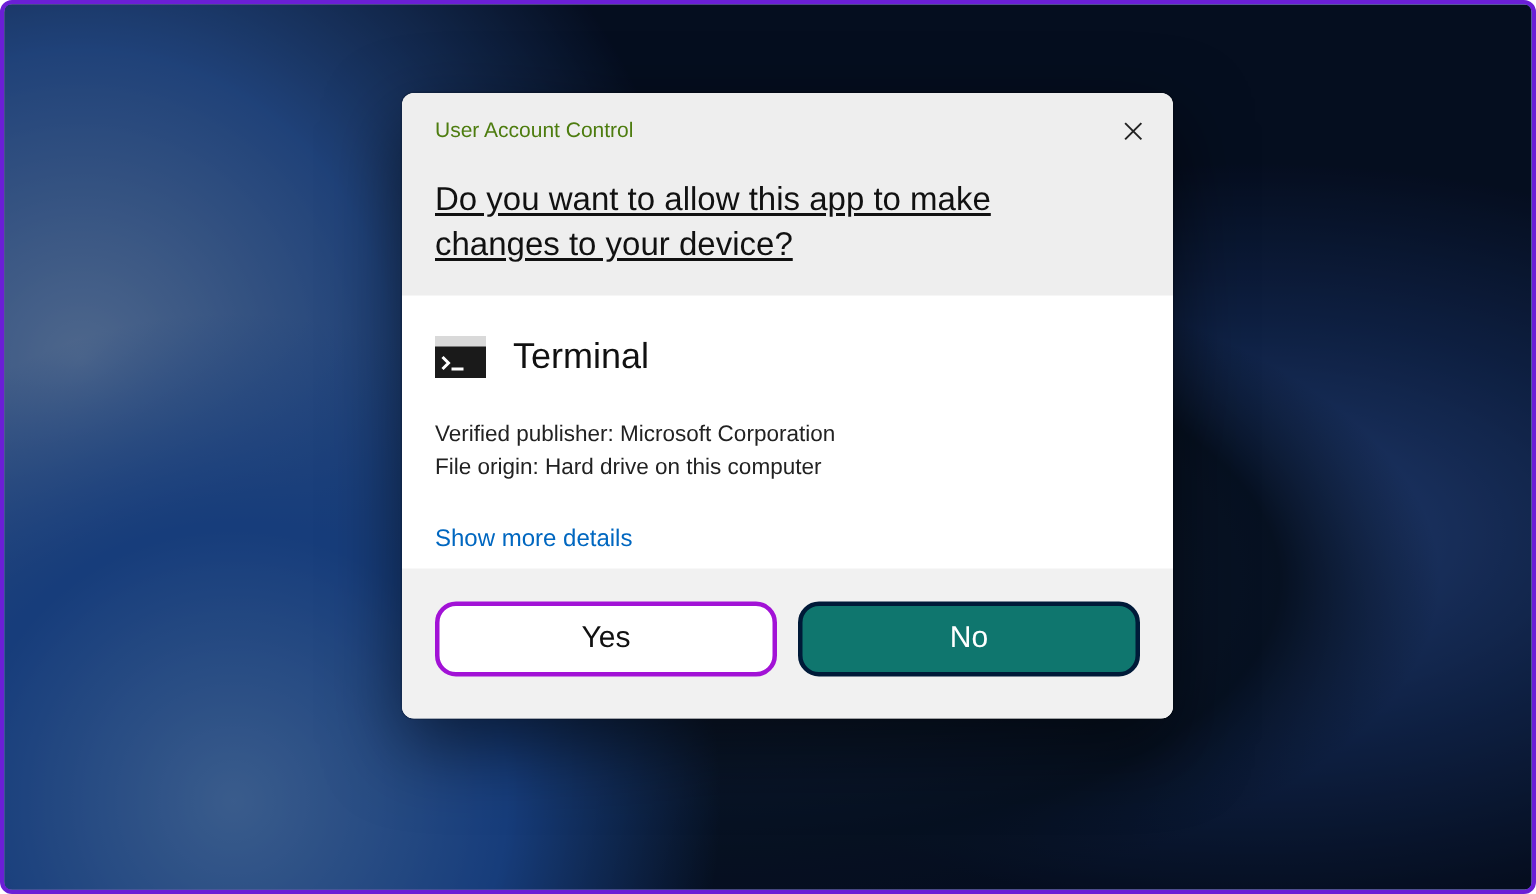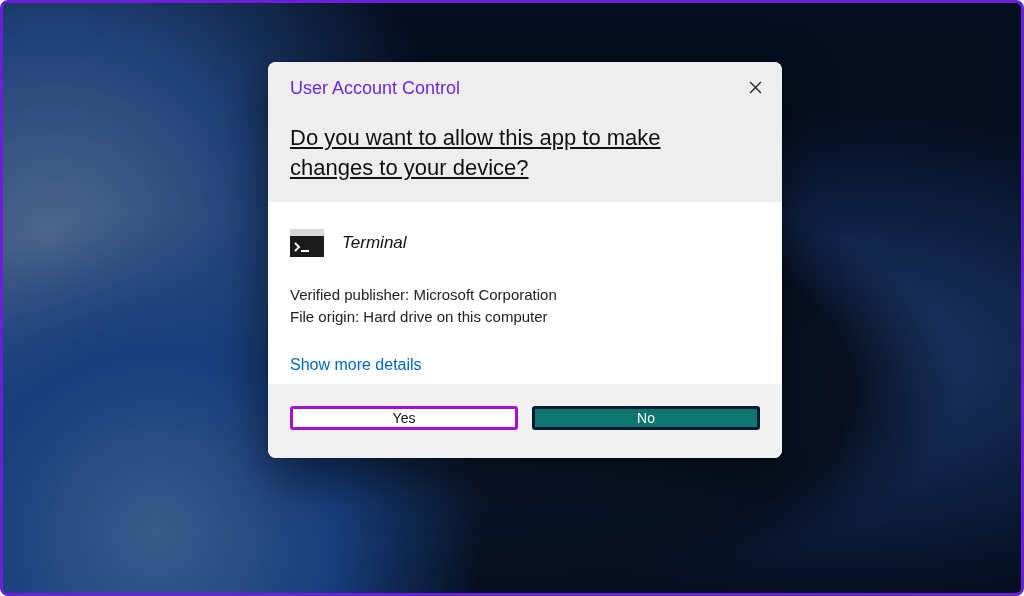--- a/index.html
+++ b/index.html
@@ -32,22 +32,22 @@
       border-radius: 8px;
       box-shadow: 0 18px 50px rgba(0,0,0,0.55), 0 0 0 1px rgba(0,0,0,0.15);
       overflow: hidden;
     }
     .dlg-head {
       background: #eeeeee;
       padding: 16px 22px 20px 22px;
       position: relative;
     }
     .dlg-title {
-      font-size: 18px;
-      color: #6d28d9;
+      font-size: 14px;
+      color: #4d7c0f;
     }
     .dlg-question {
       margin-top: 24px;
       font-size: 22px;
       line-height: 1.35;
       color: #111;
       font-weight: 400;
       max-width: 430px;
       text-decoration: underline;
     }
@@ -65,23 +65,22 @@
       background: #ffffff;
     }
     .app-row {
       display: flex; align-items: center; gap: 18px;
       margin-bottom: 24px;
     }
     .app-icon {
       width: 34px; height: 34px;
     }
     .app-name {
-      font-size: 17px;
+      font-size: 24px;
       color: #111;
-      font-style: italic;
     }
     .meta {
       font-size: 15px;
       color: #222;
       line-height: 1.45;
       margin-bottom: 28px;
     }
     .more-link {
       font-size: 16px;
       color: #0067c0;
@@ -89,23 +88,23 @@
       display: inline-block;
     }
     .dlg-actions {
       background: #f1f1f1;
       padding: 22px 22px 28px 22px;
       display: flex;
       gap: 14px;
     }
     .btn {
       flex: 1;
-      height: 24px;
-      border-radius: 3px;
-      font-size: 14px;
+      height: 50px;
+      border-radius: 14px;
+      font-size: 20px;
       display: flex; align-items: center; justify-content: center;
       cursor: pointer;
     }
     .btn-yes {
       background: #ffffff;
       color: #111;
       border: 3px solid #a212d6;
     }
     .btn-no {
       background: #0f766e;

